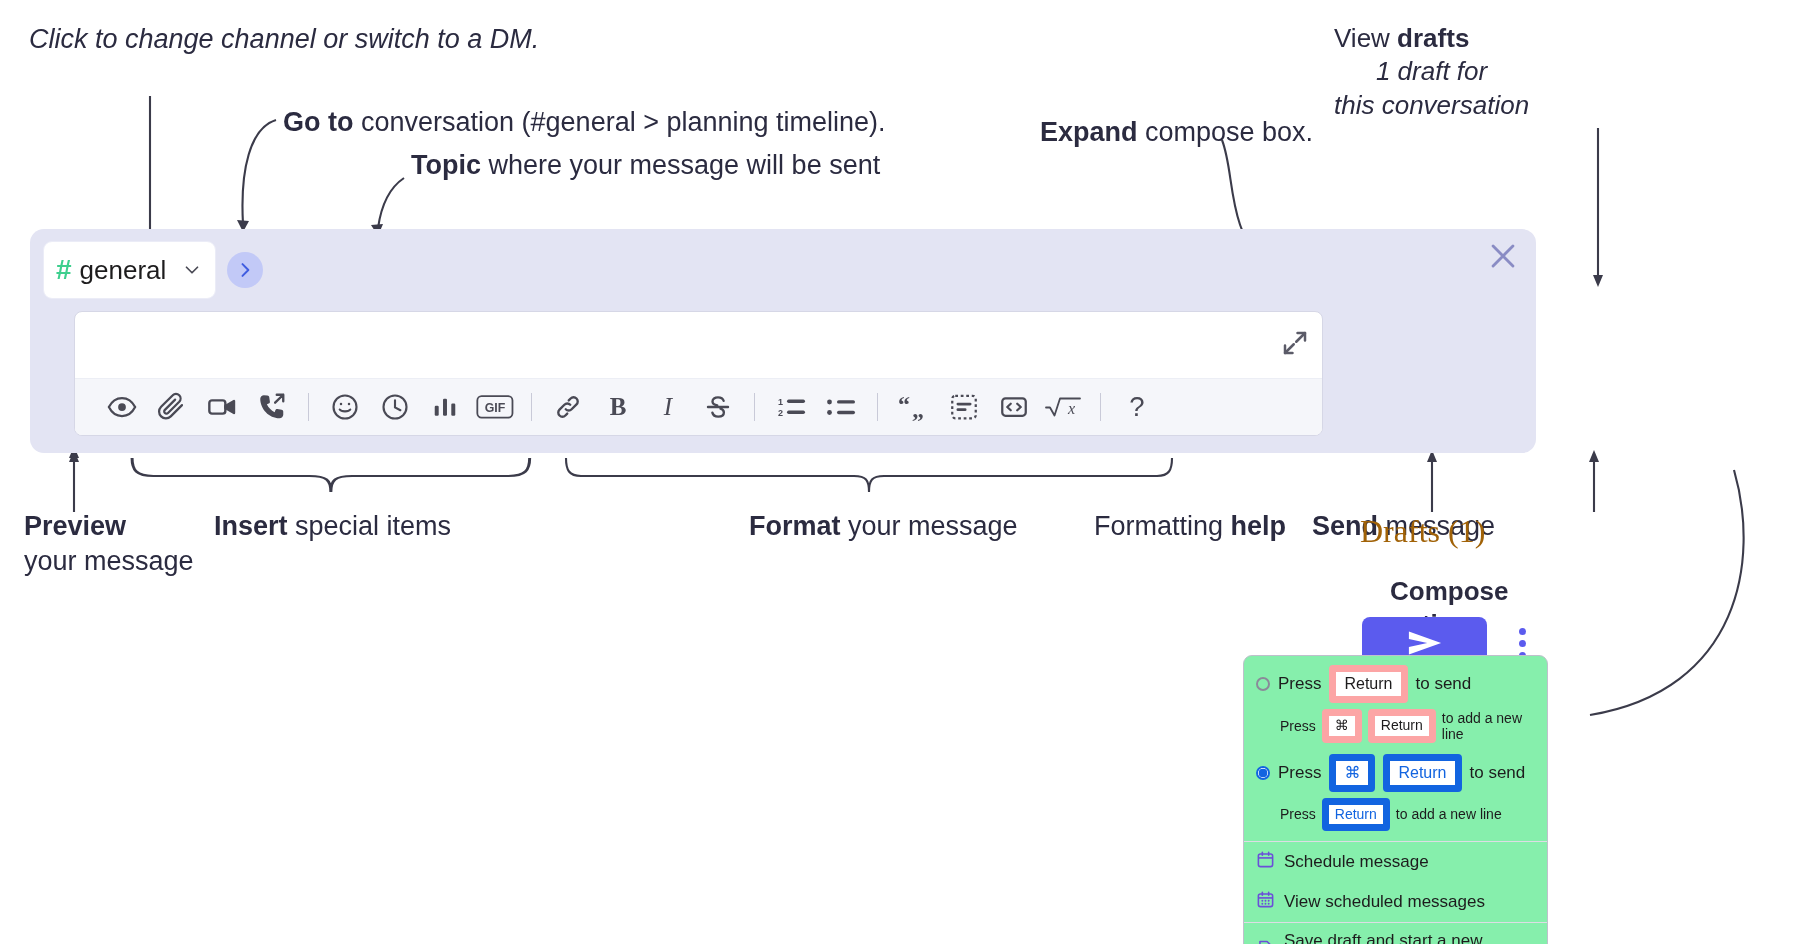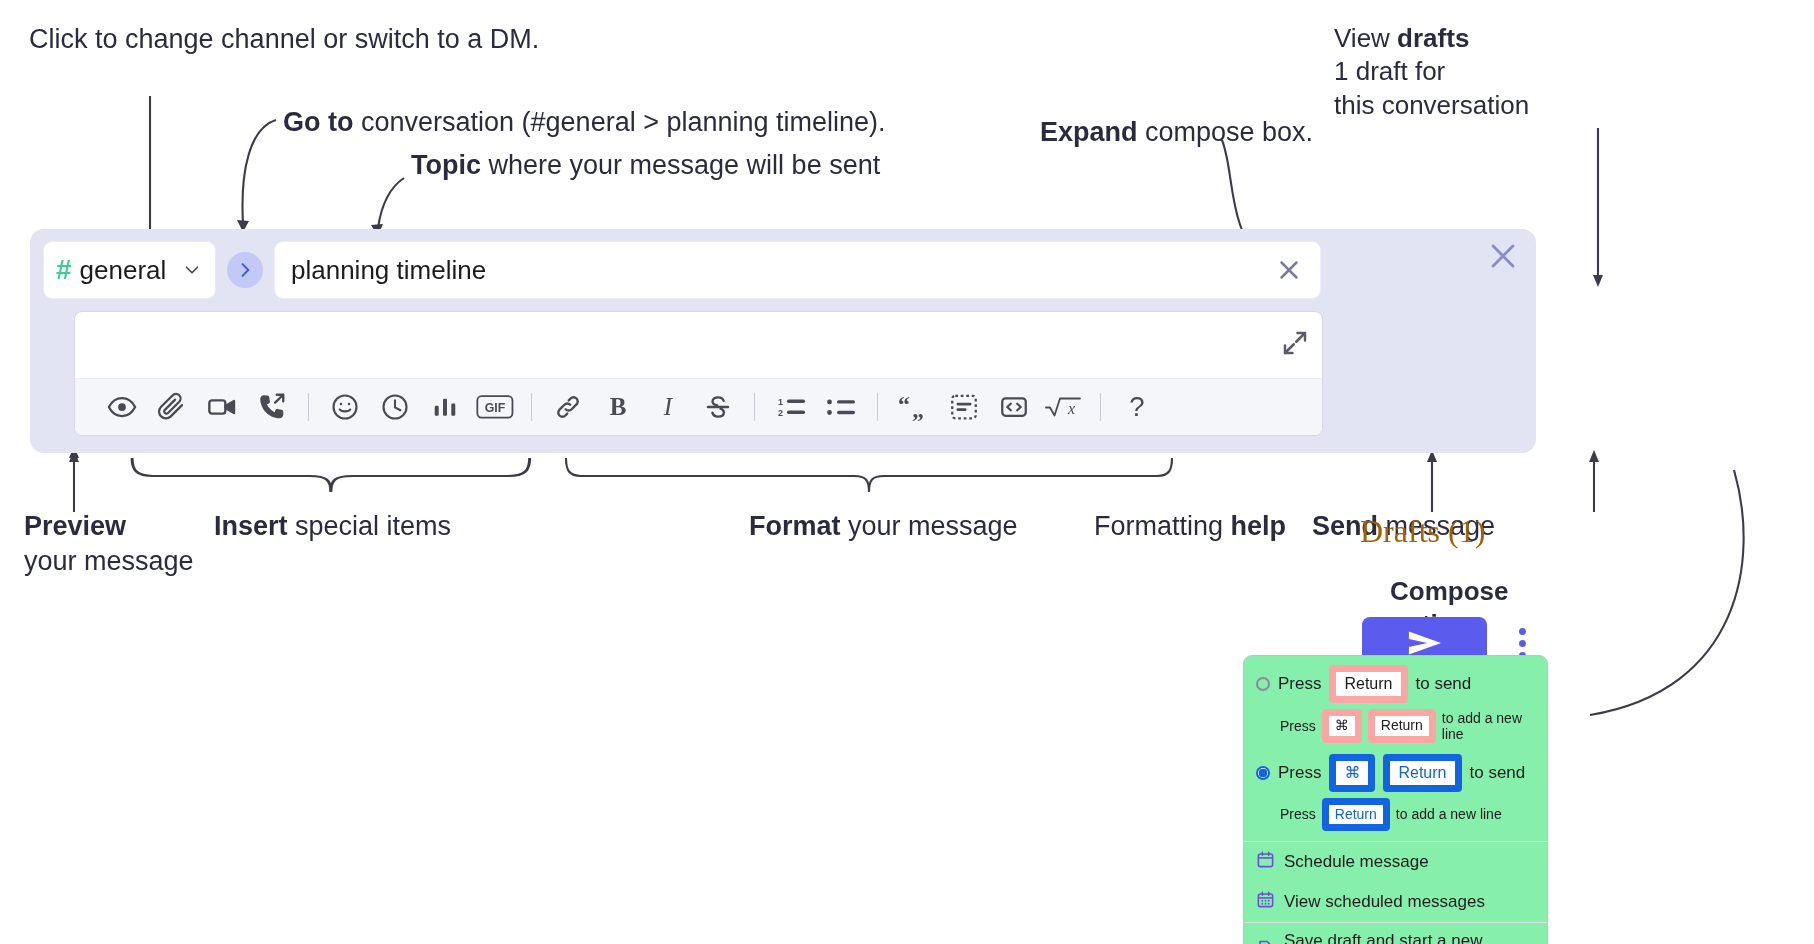--- a/index.html
+++ b/index.html
@@ -6,21 +6,21 @@
   body{
     width:1814px;height:944px;
     background:#ffffff;
     font-family:"Liberation Sans", sans-serif;
     color:#2b2b40;
     position:relative;
     overflow:hidden;
   }
   .anno{position:absolute;color:#2b2b40;line-height:1.28;}
   .anno b{font-weight:700;}
-  .ital{}
+  .ital{font-style:italic;text-align:center;}
 
   
   #anno-channel{left:29px;top:22px;font-size:27px;}
   #anno-goto{left:283px;top:105px;font-size:27px;}
   #anno-topic{left:411px;top:148px;font-size:27px;}
   #anno-expand{left:1040px;top:105px;font-size:27px;margin-top:10px;}
   #anno-drafts{left:1334px;top:22px;font-size:26px;}
   #anno-preview{left:24px;top:509px;font-size:27px;}
   #anno-insert{left:214px;top:509px;font-size:27px;}
   #anno-format{left:749px;top:509px;font-size:27px;}
@@ -239,28 +239,20 @@
           </svg>
       </span>
     </div>
 
     <div id="goto-btn">
       <svg width="20" height="20" viewBox="0 0 24 24" fill="none" stroke="currentColor" stroke-width="2.4" stroke-linecap="round" stroke-linejoin="round">
           <polyline points="9,5 16,12 9,19"></polyline>
         </svg>
     </div>
 
-    <div id="topic-field">
-      <span id="topic-value">planning timeline</span>
-      <span id="topic-clear">
-        <svg width="30" height="30" viewBox="0 0 24 24" fill="none" stroke="currentColor" stroke-width="2" stroke-linecap="round">
-            <path d="M6 6 L18 18 M18 6 L6 18"></path>
-          </svg>
-      </span>
-    </div>
   </div>
 
   <div id="message-card">
     <div id="expand-btn">
       <svg width="30" height="30" viewBox="0 0 24 24" fill="none" stroke="currentColor" stroke-width="2" stroke-linecap="round" stroke-linejoin="round">
         <polyline points="14,4 20,4 20,10"></polyline>
           <line x1="20" y1="4" x2="13" y2="11"></line>
         <polyline points="10,20 4,20 4,14"></polyline>
           <line x1="4" y1="20" x2="11" y2="13"></line>
       </svg>

